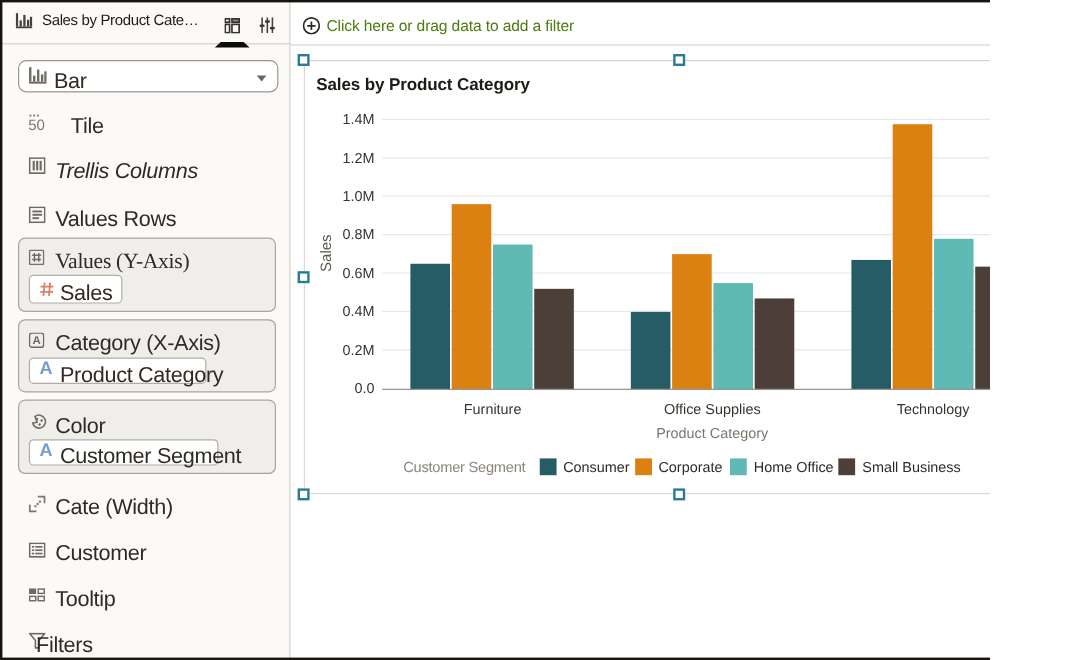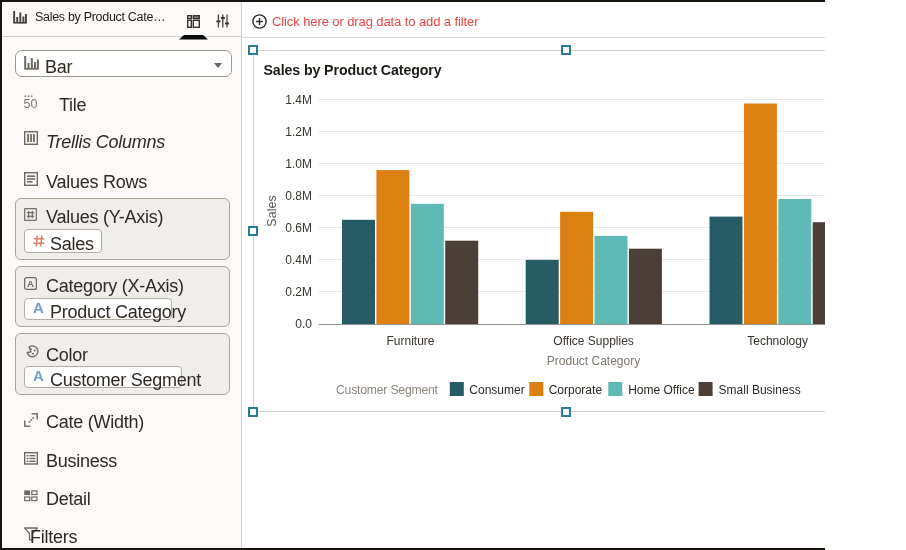--- a/index.html
+++ b/index.html
@@ -100,21 +100,21 @@
   <div class="abs zone" style="top:198px;height:62px;"></div>
   <svg class="abs" style="left:24px;top:208px" width="13" height="13" viewBox="0 0 13 13">
     <rect x="0.6" y="0.6" width="11.8" height="11.8" rx="1" fill="none" stroke="#78736b" stroke-width="1.3"></rect>
     <g stroke="#6f6a62" stroke-width="1.2" fill="none">
       <line x1="4.7" y1="2.8" x2="4.7" y2="10.2"></line>
         <line x1="8.3" y1="2.8" x2="8.3" y2="10.2"></line>
       <line x1="2.8" y1="4.7" x2="10.2" y2="4.7"></line>
         <line x1="2.8" y1="8.3" x2="10.2" y2="8.3"></line>
     </g>
   </svg>
-  <div class="abs rowtxt" style="left:46px;top:207px;">Values (Y-Axis)</div>
+  <div class="abs rowtxt" style="left:46px;top:207px;font-family:Liberation Serif, serif;">Values (Y-Axis)</div>
   <div class="abs chip" style="left:24px;top:229px;width:78px;height:24px;"></div>
   <svg class="abs" style="left:33px;top:235px" width="12" height="12" viewBox="0 0 12 12">
     <g stroke="#db7f6a" stroke-width="1.5" fill="none">
       <line x1="4.2" y1="0.5" x2="3.2" y2="11.5"></line>
         <line x1="8.8" y1="0.5" x2="7.8" y2="11.5"></line>
       <line x1="0.8" y1="3.8" x2="11.5" y2="3.8"></line>
         <line x1="0.5" y1="8.2" x2="11.2" y2="8.2"></line>
     </g>
   </svg>
   <div class="abs rowtxt" style="left:50px;top:234px;">Sales</div>
@@ -158,41 +158,41 @@
     <rect x="0.7" y="0.7" width="12.6" height="11.3" fill="none" stroke="#6f6a62" stroke-width="1.4"></rect>
     <g fill="#6f6a62">
       <rect x="2.6" y="3" width="1.9" height="1.4"></rect>
         <rect x="5.4" y="3" width="6" height="1.4"></rect>
       <rect x="2.6" y="5.8" width="1.9" height="1.4"></rect>
         <rect x="5.4" y="5.8" width="6" height="1.4"></rect>
       <rect x="2.6" y="8.6" width="1.9" height="1.4"></rect>
         <rect x="5.4" y="8.6" width="6" height="1.4"></rect>
     </g>
   </svg>
-  <div class="abs rowtxt" style="left:46px;top:450.5px;">Business</div>
+  <div class="abs rowtxt" style="left:46px;top:450.5px;">Customer</div>
 
   <svg class="abs" style="left:24px;top:490px" width="14" height="12" viewBox="0 0 14 12">
     <rect x="0.2" y="0.4" width="5.9" height="4.6" fill="#6f6a62"></rect>
     <rect x="7.8" y="0.9" width="5.1" height="3.6" fill="none" stroke="#6f6a62" stroke-width="1.2"></rect>
     <rect x="0.7" y="7" width="5.1" height="3.6" fill="none" stroke="#6f6a62" stroke-width="1.2"></rect>
     <rect x="7.8" y="7" width="5.1" height="3.6" fill="none" stroke="#6f6a62" stroke-width="1.2"></rect>
   </svg>
-  <div class="abs rowtxt" style="left:46px;top:489px;">Detail</div>
+  <div class="abs rowtxt" style="left:46px;top:489px;">Tooltip</div>
 
   <svg class="abs" style="left:23.5px;top:526.5px" width="14" height="14" viewBox="0 0 14 14">
     <path d="M0.7 1 L13.3 1 L8.5 6.7 L8.5 12.9 L5.5 12.9 L5.5 6.7 Z" fill="none" stroke="#6f6a62" stroke-width="1.3" stroke-linejoin="round"></path>
   </svg>
   <div class="abs rowtxt" style="left:30px;top:527px;">Filters</div>
 
   <svg class="abs" style="left:252px;top:14px" width="15" height="15" viewBox="0 0 15 15">
     <circle cx="7.5" cy="7.5" r="6.6" fill="none" stroke="#2e2b27" stroke-width="1.4"></circle>
     <line x1="7.5" y1="4" x2="7.5" y2="11" stroke="#2e2b27" stroke-width="1.4"></line>
     <line x1="4" y1="7.5" x2="11" y2="7.5" stroke="#2e2b27" stroke-width="1.4"></line>
   </svg>
-  <div class="abs" style="left:272px;top:14px;font-size:13px;letter-spacing:-0.1px;color:#ef4444;text-align:center;">Click here or drag data to add a filter</div>
+  <div class="abs" style="left:272px;top:14px;font-size:13px;letter-spacing:-0.1px;color:#4d7c0f;text-align:center;">Click here or drag data to add a filter</div>
 
   <svg class="abs" style="left:253px;top:50px" width="627" height="362" viewBox="0 0 627 362" font-family="Liberation Sans">
     <rect x="0.5" y="0.5" width="626" height="361" fill="#ffffff" stroke="#d4d0ca"></rect>
     <text x="10.5" y="25" font-size="14.2" font-weight="700" fill="#1e1a15" letter-spacing="-0.1">Sales by Product Category</text>
 
     <g stroke="#e4e8ee" stroke-width="1">
       <line x1="65.5" y1="49.5" x2="615.5" y2="49.5"></line>
       <line x1="65.5" y1="81.5" x2="615.5" y2="81.5"></line>
       <line x1="65.5" y1="113.5" x2="615.5" y2="113.5"></line>
       <line x1="65.5" y1="145.5" x2="615.5" y2="145.5"></line>

